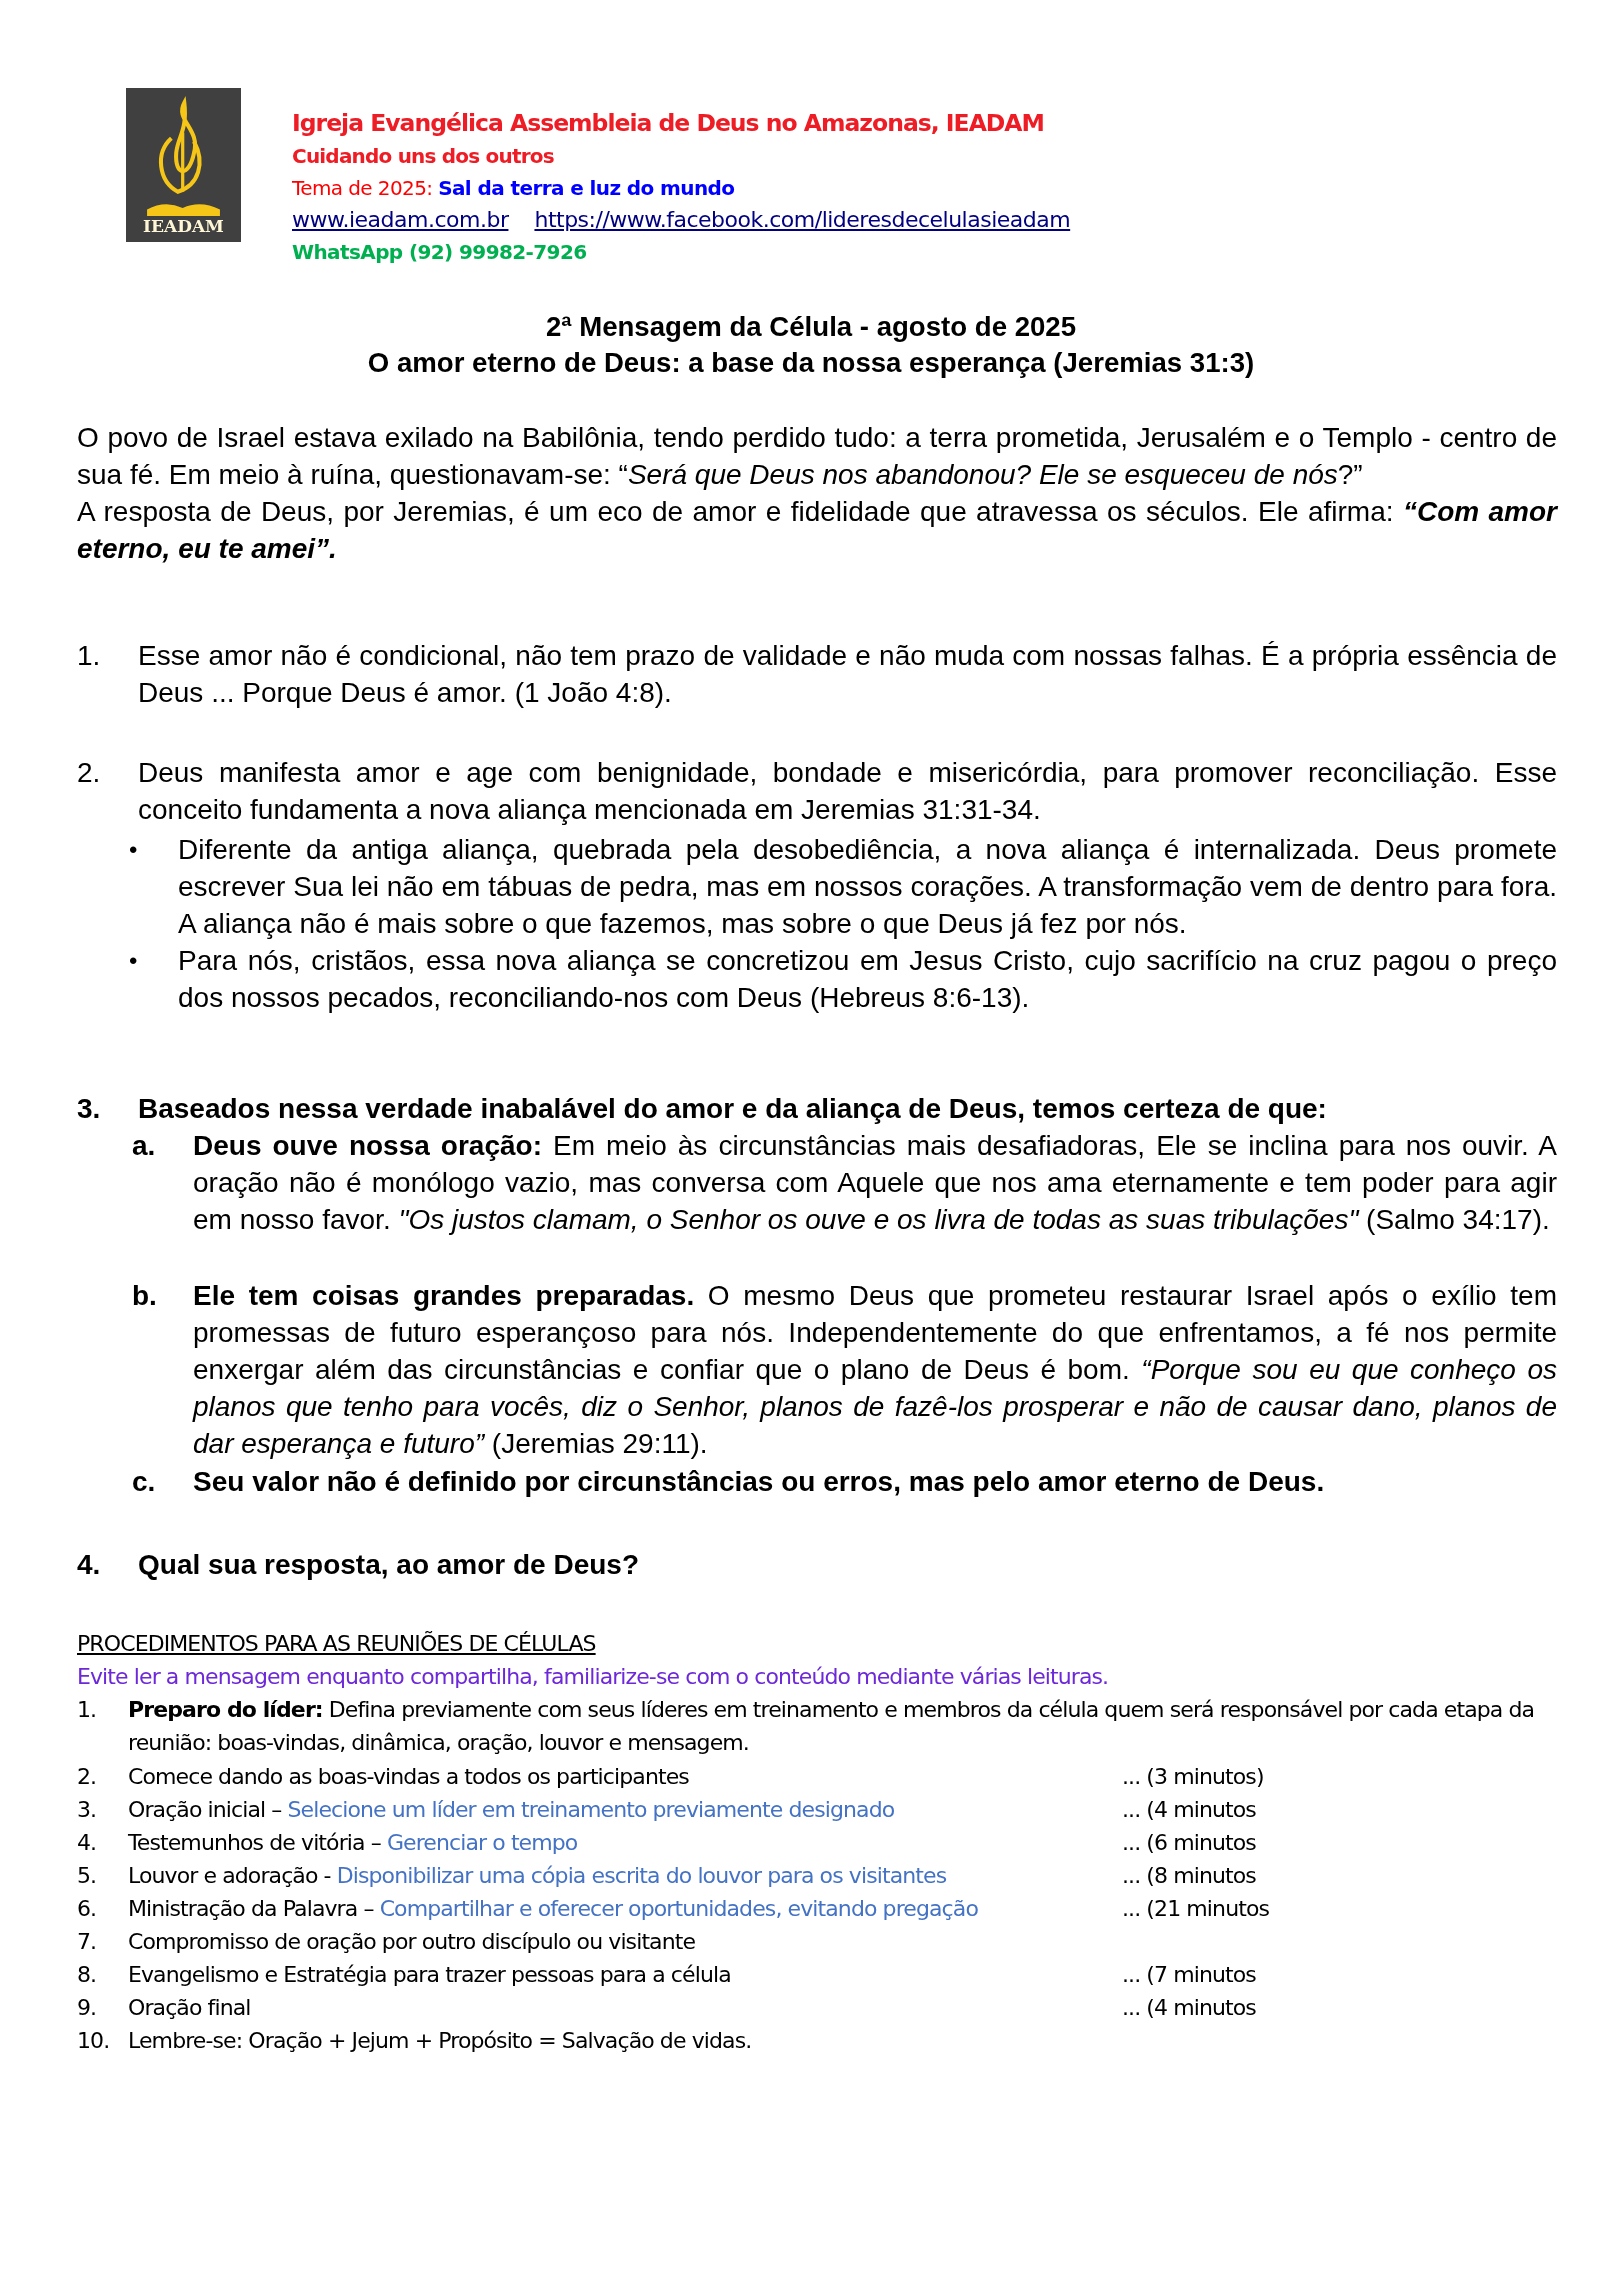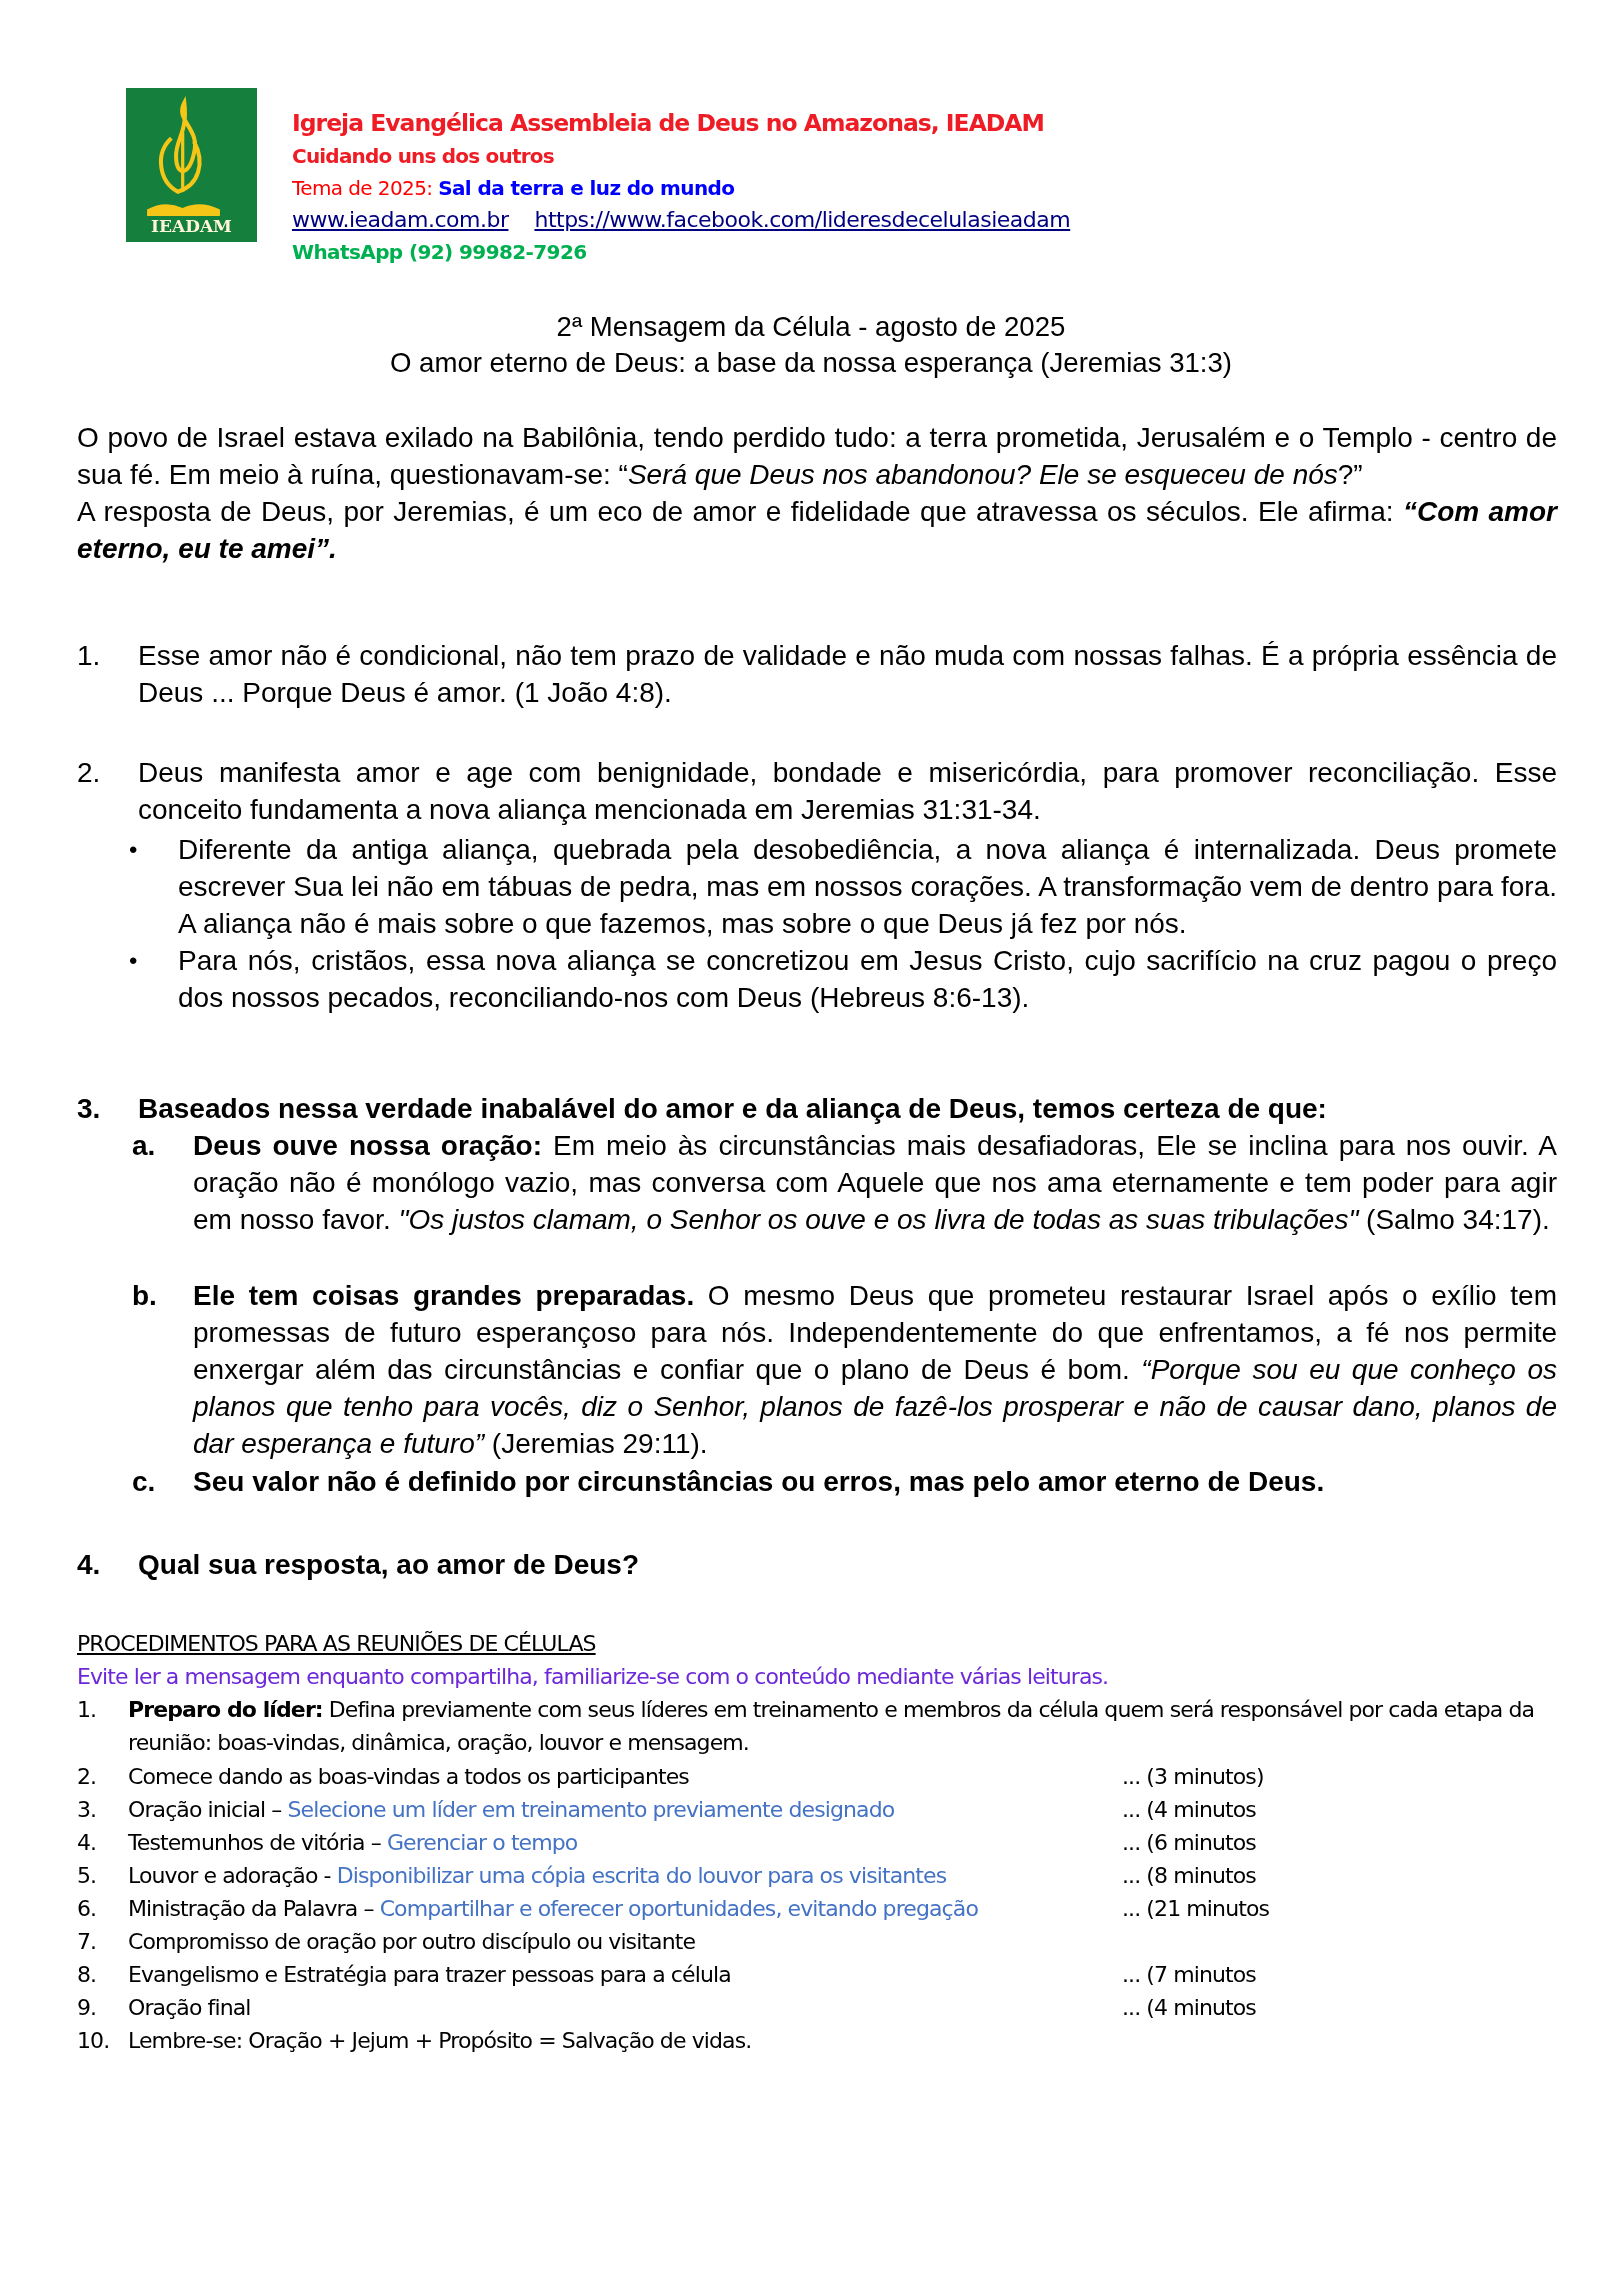--- a/index.html
+++ b/index.html
@@ -1,36 +1,36 @@
 <!DOCTYPE html>
 <html style="font-size:13px"><head>
 <meta charset="utf-8">
 <style>
   html, body { margin: 0; padding: 0; background: #ffffff; }
   body { width: 1622px; height: 2295px; position: relative; overflow: hidden; }
   .page { position: absolute; left: 0; top: 0; width: 1622px; height: 2295px; background: #fff; }
 
   
-  .logo { position: absolute; left: 126px; top: 88px; width: 131px; height: 154px; background: #15803d; }
+  .logo { position: absolute; left: 126px; top: 88px; width: 115px; height: 154px; background: #404040; }
   .logo svg { position: absolute; left: 0; top: 0; }
   .logo-text { position: absolute; left: 0; right: 0; bottom: 6.5px; text-align: center; color: #fff6d8;
     font-family: "DejaVu Serif", serif; font-weight: bold; font-size: 17px; letter-spacing: 0px; }
   .hdr { position: absolute; left: 292px; width: 1200px; text-align: left; font-family: "DejaVu Sans", sans-serif; }
   .hdr-1 { top: 109px; font-size: 23.5px; font-weight: bold; color: #ee1c24; letter-spacing: -1px; }
   .hdr-2 { top: 144px; font-size: 20px; font-weight: bold; color: #ee1c24; letter-spacing: -0.8px; }
   .hdr-3 { top: 176px; font-size: 20px; color: #ff0000; letter-spacing: -0.6px; }
   .hdr-3 .theme { color: #0000ff; font-weight: bold; }
   .hdr-4 { top: 207px; font-size: 22px; color: #000080; letter-spacing: -0.5px; }
   .hdr-4 a { color: #000080; text-decoration: underline; }
   .hdr-4 .gap { display: inline-block; width: 26px; }
   .hdr-5 { top: 240px; font-size: 20px; font-weight: bold; color: #00b050; letter-spacing: -0.6px; }
 
   
   .title { position: absolute; left: 81px; width: 1460px; text-align: center; font-family: "Liberation Sans", sans-serif;
-    font-weight: normal; font-size: 27.6px; color: #000; }
+    font-weight: bold; font-size: 27.6px; color: #000; }
   .title-1 { top: 311px; }
   .title-2 { top: 347px; }
 
   
   .body { position: absolute; left: 77px; width: 1480px; font-family: "Liberation Sans", sans-serif; font-size: 28px;
     line-height: 37px; color: #000; text-align: justify; }
   .intro { top: 419px; }
   .intro p { margin: 0; }
   .i { font-style: italic; }
   .bi { font-style: italic; font-weight: bold; }

